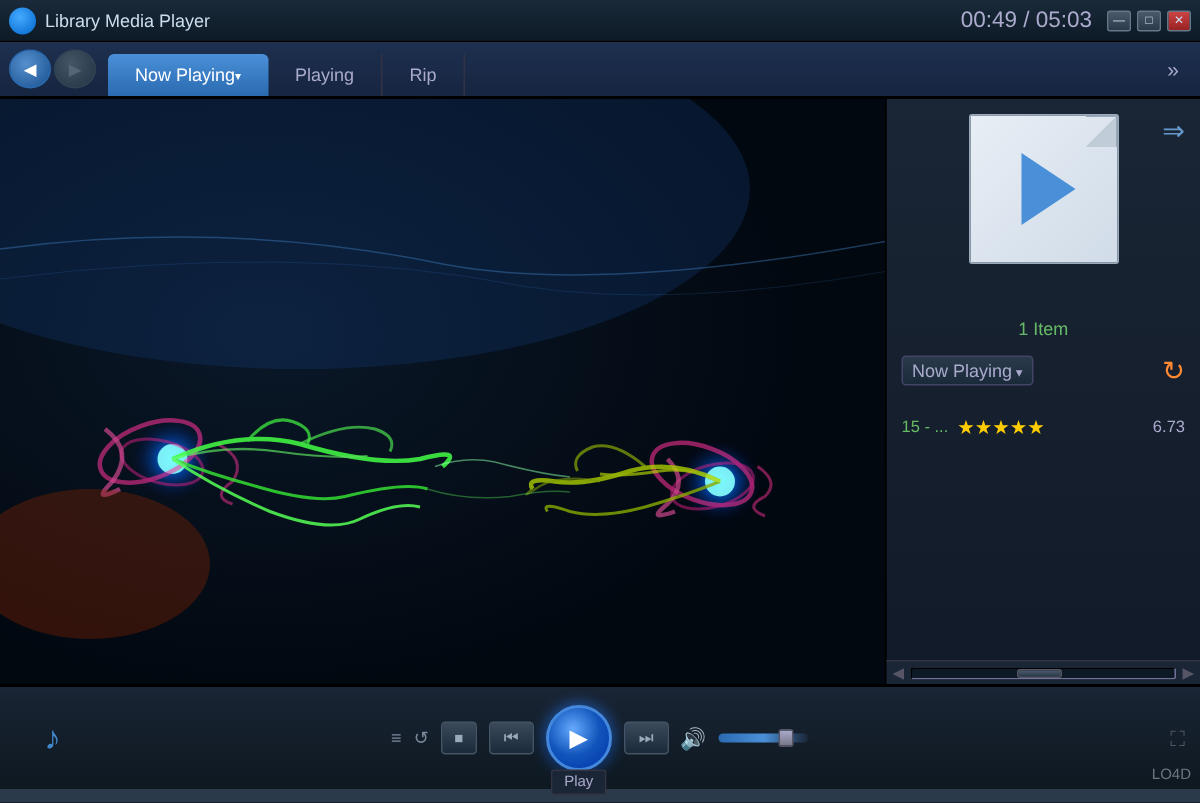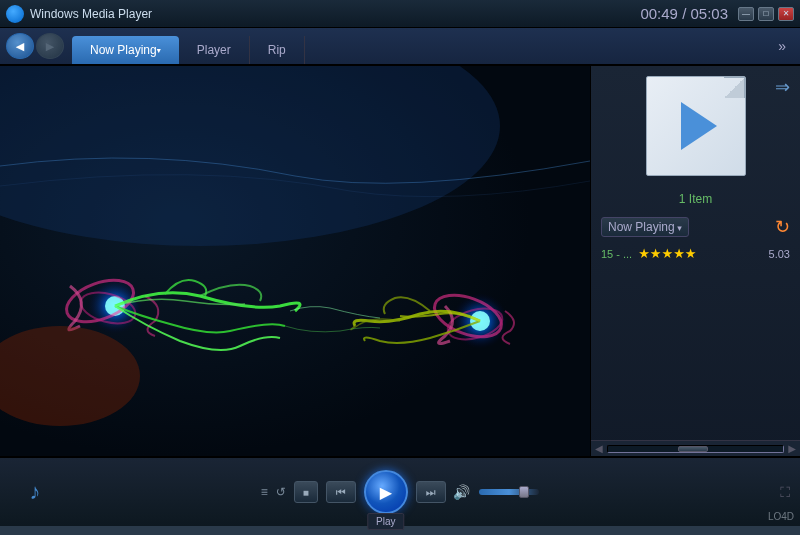--- a/index.html
+++ b/index.html
@@ -194,20 +194,21 @@
       border-top: 24px solid transparent;
       border-bottom: 24px solid transparent;
       border-left: 36px solid #4a90d9;
       margin-left: 6px;
     }
     .item-count {
       color: #66bb66;
       font-size: 12px;
       text-align: center;
       padding: 6px 0;
+      margin-top: 20px;
     }
     .now-playing-row {
       display: flex;
       align-items: center;
       padding: 4px 10px;
       gap: 6px;
     }
     .now-playing-label {
       color: #aac;
       font-size: 12px;
@@ -225,20 +226,21 @@
       color: #ff8833;
       font-size: 18px;
       cursor: pointer;
       margin-left: auto;
     }
     .track-row {
       display: flex;
       align-items: center;
       padding: 4px 10px;
       gap: 6px;
+      margin-top: 11px;
     }
     .track-label {
       color: #66bb66;
       font-size: 11px;
       min-width: 30px;
     }
     .stars {
       color: #ffcc00;
       font-size: 13px;
       flex: 1;
@@ -419,37 +421,37 @@
       color: rgba(200,210,220,0.5);
       font-size: 10px;
       font-weight: normal;
     }
   </style>
 </head>
 <body>
 
 <div class="title-bar">
   <div class="title-bar-icon"></div>
-  <span class="title-bar-title">Windows Media Player</span>
+  <span class="title-bar-title">Library Media Player</span>
   <span class="title-bar-time">00:49 / 05:03</span>
   <div class="title-bar-controls">
     <div class="title-btn">—</div>
     <div class="title-btn">□</div>
     <div class="title-btn close">✕</div>
   </div>
 </div>
 
 <div class="nav-bar">
   <div class="nav-back-fwd">
     <div class="nav-arrow">◀</div>
     <div class="nav-arrow disabled">▶</div>
   </div>
   <div class="nav-tabs">
     <div class="nav-tab active">Now Playing</div>
-    <div class="nav-tab">Player</div>
+    <div class="nav-tab">Playing</div>
     <div class="nav-tab">Rip</div>
   </div>
   <div class="nav-more">»</div>
 </div>
 
 <div class="main-content">
 
   <div class="viz-area">
     <svg class="viz-svg" viewBox="0 0 590 390" preserveAspectRatio="xMidYMid slice">
 
@@ -523,21 +525,21 @@
       <div class="playlist-arrow">⇒</div>
     </div>
     <div class="item-count">1 Item</div>
     <div class="now-playing-row">
       <div class="now-playing-label">Now Playing</div>
       <div class="refresh-icon">↻</div>
     </div>
     <div class="track-row">
       <span class="track-label">15 - ...</span>
       <span class="stars">★★★★★</span>
-      <span class="track-duration">5.03</span>
+      <span class="track-duration">6.73</span>
     </div>
     <div class="right-panel-spacer"></div>
     <div class="scrollbar-bottom">
       <div class="scroll-arrow">◀</div>
       <div class="scroll-track">
         <div class="scroll-thumb"></div>
       </div>
       <div class="scroll-arrow">▶</div>
     </div>
   </div>

